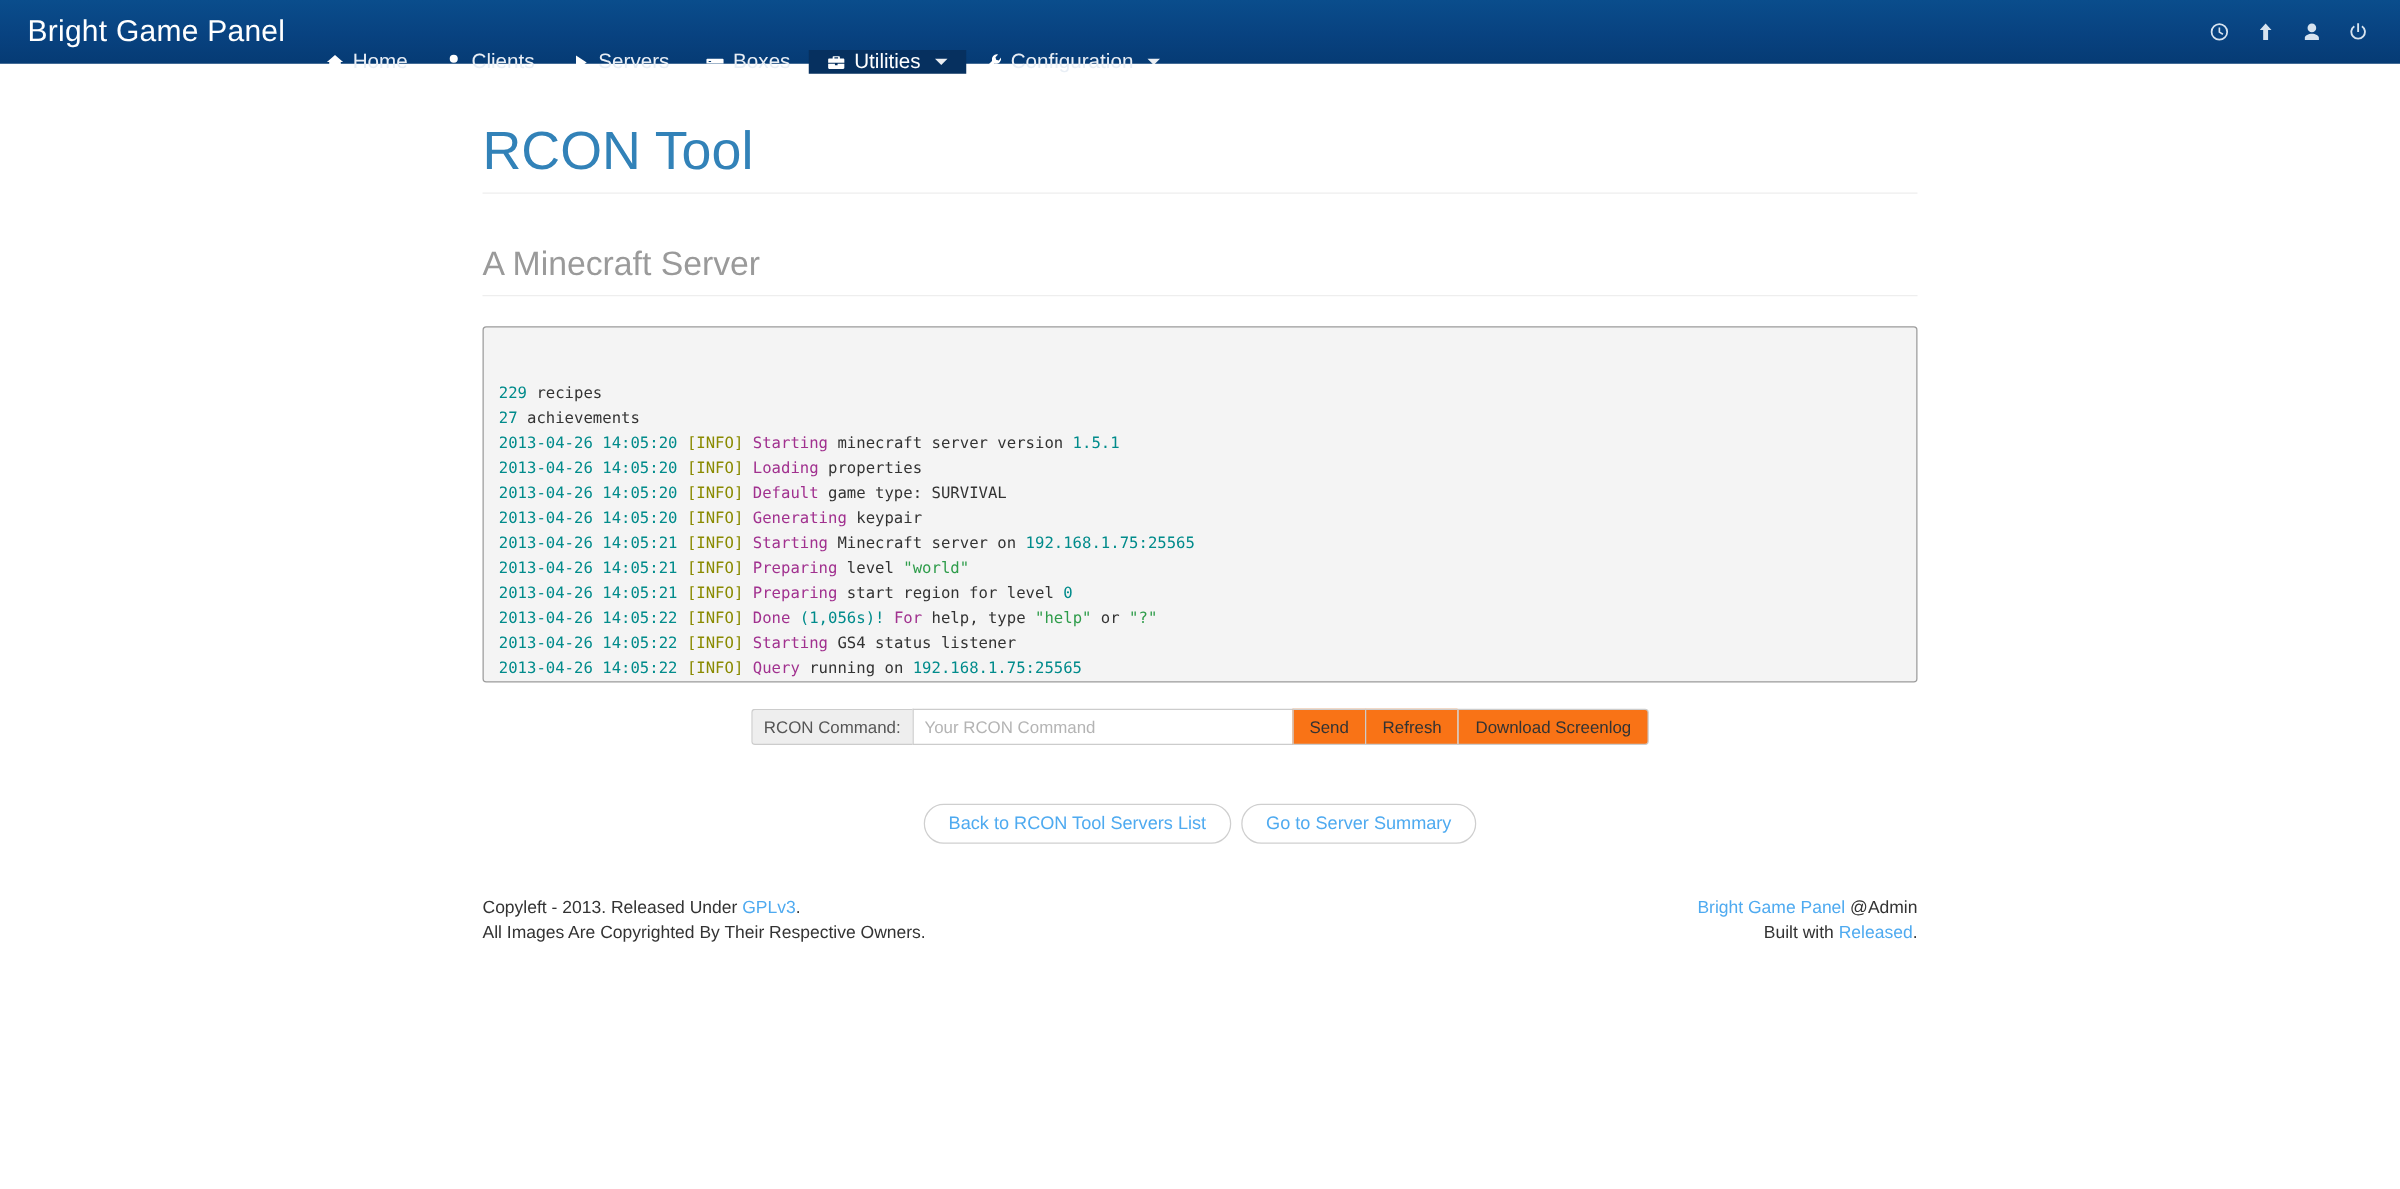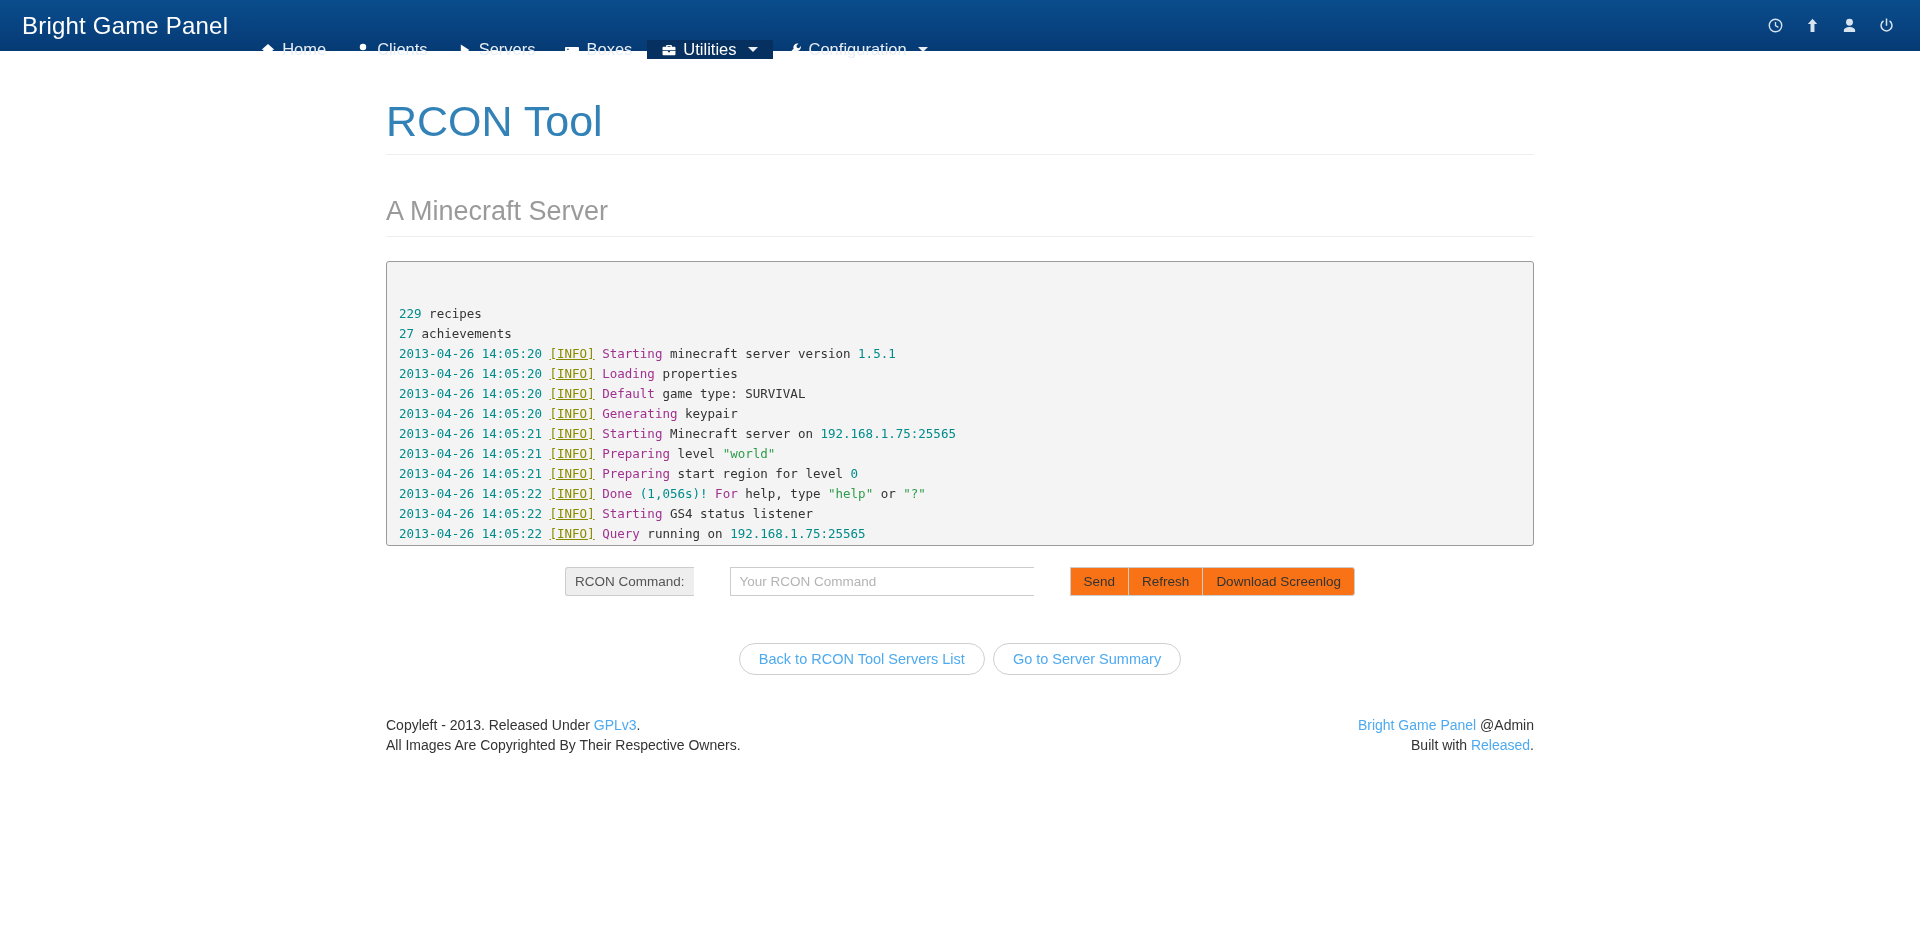--- a/index.html
+++ b/index.html
@@ -124,37 +124,36 @@
     padding: 42px 12px 10px 12px;
     overflow: hidden;
     font-family: "DejaVu Sans Mono", "Liberation Mono", monospace;
     font-size: 12.5px;
     line-height: 20px;
     white-space: pre;
     color: #333333;
   }
   .c-ts    { color: #008b8b; }
   .c-num   { color: #008b8b; }
-  .c-info  { color: #8a8a00; text-decoration: underline; }
+  .c-info  { color: #8a8a00; }
   .c-kw    { color: #a1318f; text-align: center; }
   .c-str   { color: #2e9c4a; }
   .c-txt   { color: #333333; }
 
   
   .form-row {
     display: flex;
     justify-content: center;
     margin-top: 21px;
   }
   .input-group {
     display: flex;
     align-items: stretch;
     height: 29px;
     font-size: 14px;
-    gap: 36px;
   }
   .input-addon {
     display: flex;
     align-items: center;
     padding: 0 9px;
     background: #eeeeee;
     border: 1px solid #cccccc;
     border-right: none;
     border-radius: 3px 0 0 3px;
     color: #555555;

